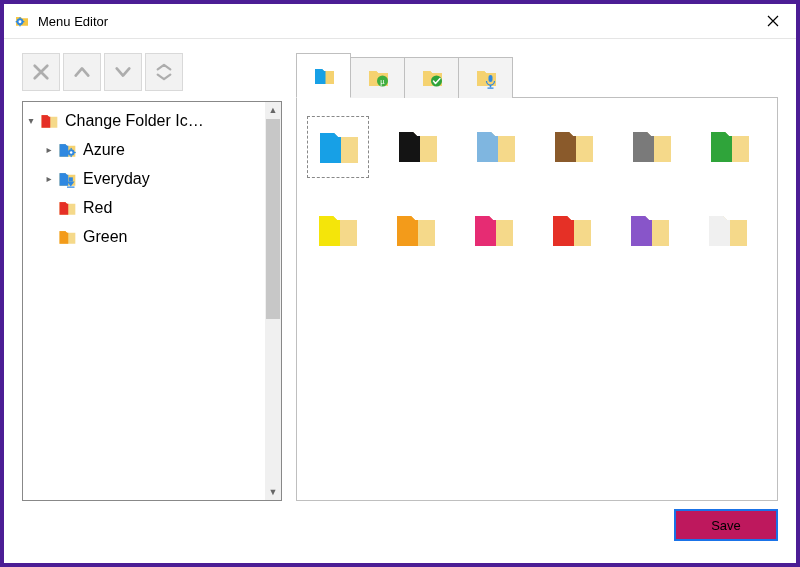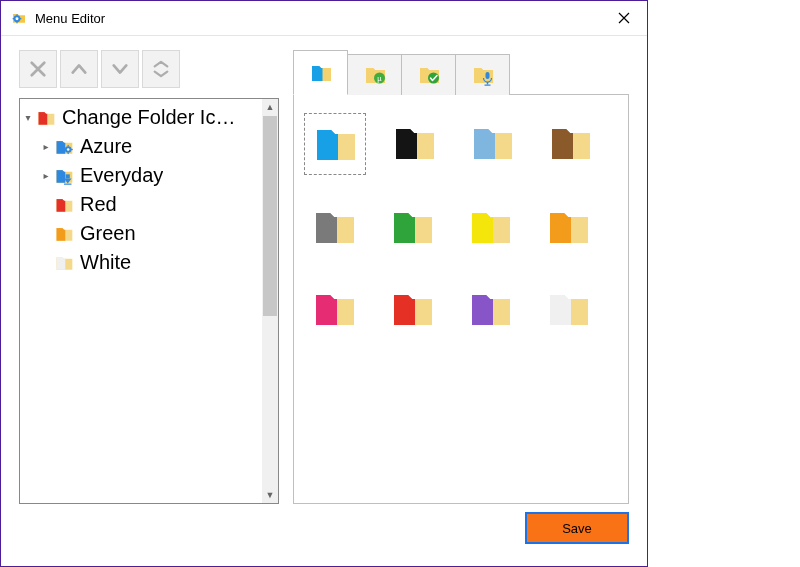--- a/index.html
+++ b/index.html
@@ -1,49 +1,49 @@
 <!DOCTYPE html>
 <html><head>
 <meta charset="utf-8">
 <style>
   html,body{margin:0;padding:0;font-family:"Segoe UI",Tahoma,sans-serif;font-size:13px;color:#000;background:#fff}
-  .window{width:648px;height:567px;border:1px solid #4c1d95;box-sizing:border-box;display:flex;flex-direction:column;position:relative}
+  .window{width:800px;height:567px;border:4px solid #4c1d95;box-sizing:border-box;display:flex;flex-direction:column;position:relative}
   .titlebar{height:34px;display:flex;align-items:center;padding:0 0 0 10px;border-bottom:1px solid #e5e5e5}
   .titlebar .app-icon{width:16px;height:16px;margin-right:8px}
   .titlebar .title{flex:1;font-size:13px}
   .titlebar .close{width:46px;height:34px;display:flex;align-items:center;justify-content:center;cursor:pointer}
   .titlebar .close svg{width:12px;height:12px}
   .body{flex:1;display:flex;flex-direction:column;padding:14px 18px 14px 18px;box-sizing:border-box}
   .panels{flex:1;display:flex;gap:14px;min-height:0}
   .left{width:260px;display:flex;flex-direction:column}
   .toolbar{display:flex;gap:3px;margin-bottom:10px}
   .tbtn{width:38px;height:38px;border:1px solid #d9d9d9;background:#f2f2f2;display:flex;align-items:center;justify-content:center;cursor:not-allowed;box-sizing:border-box}
   .tbtn svg{width:18px;height:18px;opacity:0.45}
   .treebox{flex:1;border:1px solid #888;position:relative;overflow:hidden}
   .tree{position:absolute;inset:0 16px 0 0;overflow:hidden;padding:4px 0}
   .scrollbar{position:absolute;right:0;top:0;bottom:0;width:16px;background:#f0f0f0}
   .scrollbar .arr{height:16px;display:flex;align-items:center;justify-content:center;color:#666;font-size:9px}
   .scrollbar .thumb{position:absolute;left:1px;right:1px;top:17px;height:200px;background:#c7c7c7}
   .row{display:flex;align-items:center;height:29px;white-space:nowrap}
   .twisty{width:16px;display:flex;align-items:center;justify-content:center;color:#666;font-size:10px}
   .indent{display:inline-block}
   .ricon{width:20px;height:20px;margin-right:6px;flex-shrink:0}
-  .rlabel{font-size:20px;overflow:hidden;text-overflow:ellipsis}
+  .rlabel{font-size:16px;overflow:hidden;text-overflow:ellipsis}
   .right{flex:1;display:flex;flex-direction:column}
   .tabstrip{display:flex;align-items:flex-end;height:45px}
   .tab{width:55px;height:41px;border:1px solid #bfbfbf;border-bottom:none;background:#f3f3f3;display:flex;align-items:center;justify-content:center;box-sizing:border-box;margin-right:-1px}
   .tab.active{background:#fff;height:45px;border-bottom:1px solid #fff;z-index:2;position:relative}
   .tab .ticon{width:24px;height:24px}
   .tabstrip .rest{flex:1;border-bottom:1px solid #bfbfbf;height:1px;align-self:flex-end}
   .iconbox{flex:1;border:1px solid #bfbfbf;border-top:none;padding:18px 10px;box-sizing:border-box;display:flex;flex-wrap:wrap;align-content:flex-start;gap:22px 18px}
   .cell{width:60px;height:60px;display:flex;align-items:center;justify-content:center}
   .cell.sel{border:1px dashed #888}
   .cell .fic{width:48px;height:48px}
   .buttons{height:48px;display:flex;align-items:center;justify-content:flex-end;gap:8px}
-  .btn{width:100px;height:28px;border:1px solid #bdbdbd;background:#f97316;display:flex;align-items:center;justify-content:center;font-size:13px;cursor:pointer}
+  .btn{width:100px;height:28px;border:1px solid #bdbdbd;background:#be185d;display:flex;align-items:center;justify-content:center;font-size:13px;cursor:pointer}
   .btn.primary{border:2px solid #1a73e8}
 </style>
 </head>
 <body>
 
 <div class="window">
 
   <div class="titlebar">
     <span class="app-icon">
       <svg viewBox="0 0 24 24">
@@ -148,30 +148,20 @@
               <div class="row">
                 <span class="indent" style="width:18px"></span>
                 <span class="twisty"></span>
                 <span class="ricon"><svg viewBox="0 0 48 48" width="20" height="20">
                     <path d="M6 10 h14 l4 4 h20 v26 h-38 z" fill="#f5d98a"></path>
                     <path d="M6 10 h14 l4 4 h3 v26 h-21 z" fill="#f39b1a"></path>
                     <path d="M6 10 h14 l4 4 h-14 z" fill="#f39b1a" opacity="0.85"></path>
                   </svg></span>
                 <span class="rlabel">Green</span>
               </div>
-              <div class="row">
-                <span class="indent" style="width:18px"></span>
-                <span class="twisty"></span>
-                <span class="ricon"><svg viewBox="0 0 48 48" width="20" height="20">
-                    <path d="M6 10 h14 l4 4 h20 v26 h-38 z" fill="#f5d98a"></path>
-                    <path d="M6 10 h14 l4 4 h3 v26 h-21 z" fill="#f0f0f0"></path>
-                    <path d="M6 10 h14 l4 4 h-14 z" fill="#f0f0f0" opacity="0.85"></path>
-                  </svg></span>
-                <span class="rlabel">White</span>
-              </div>
             </div>
           <div class="scrollbar">
             <div class="arr">▲</div>
             <div class="thumb"></div>
             <div class="arr" style="position:absolute;bottom:0;width:100%">▼</div>
           </div>
         </div>
       </div>
 
       <div class="right">

